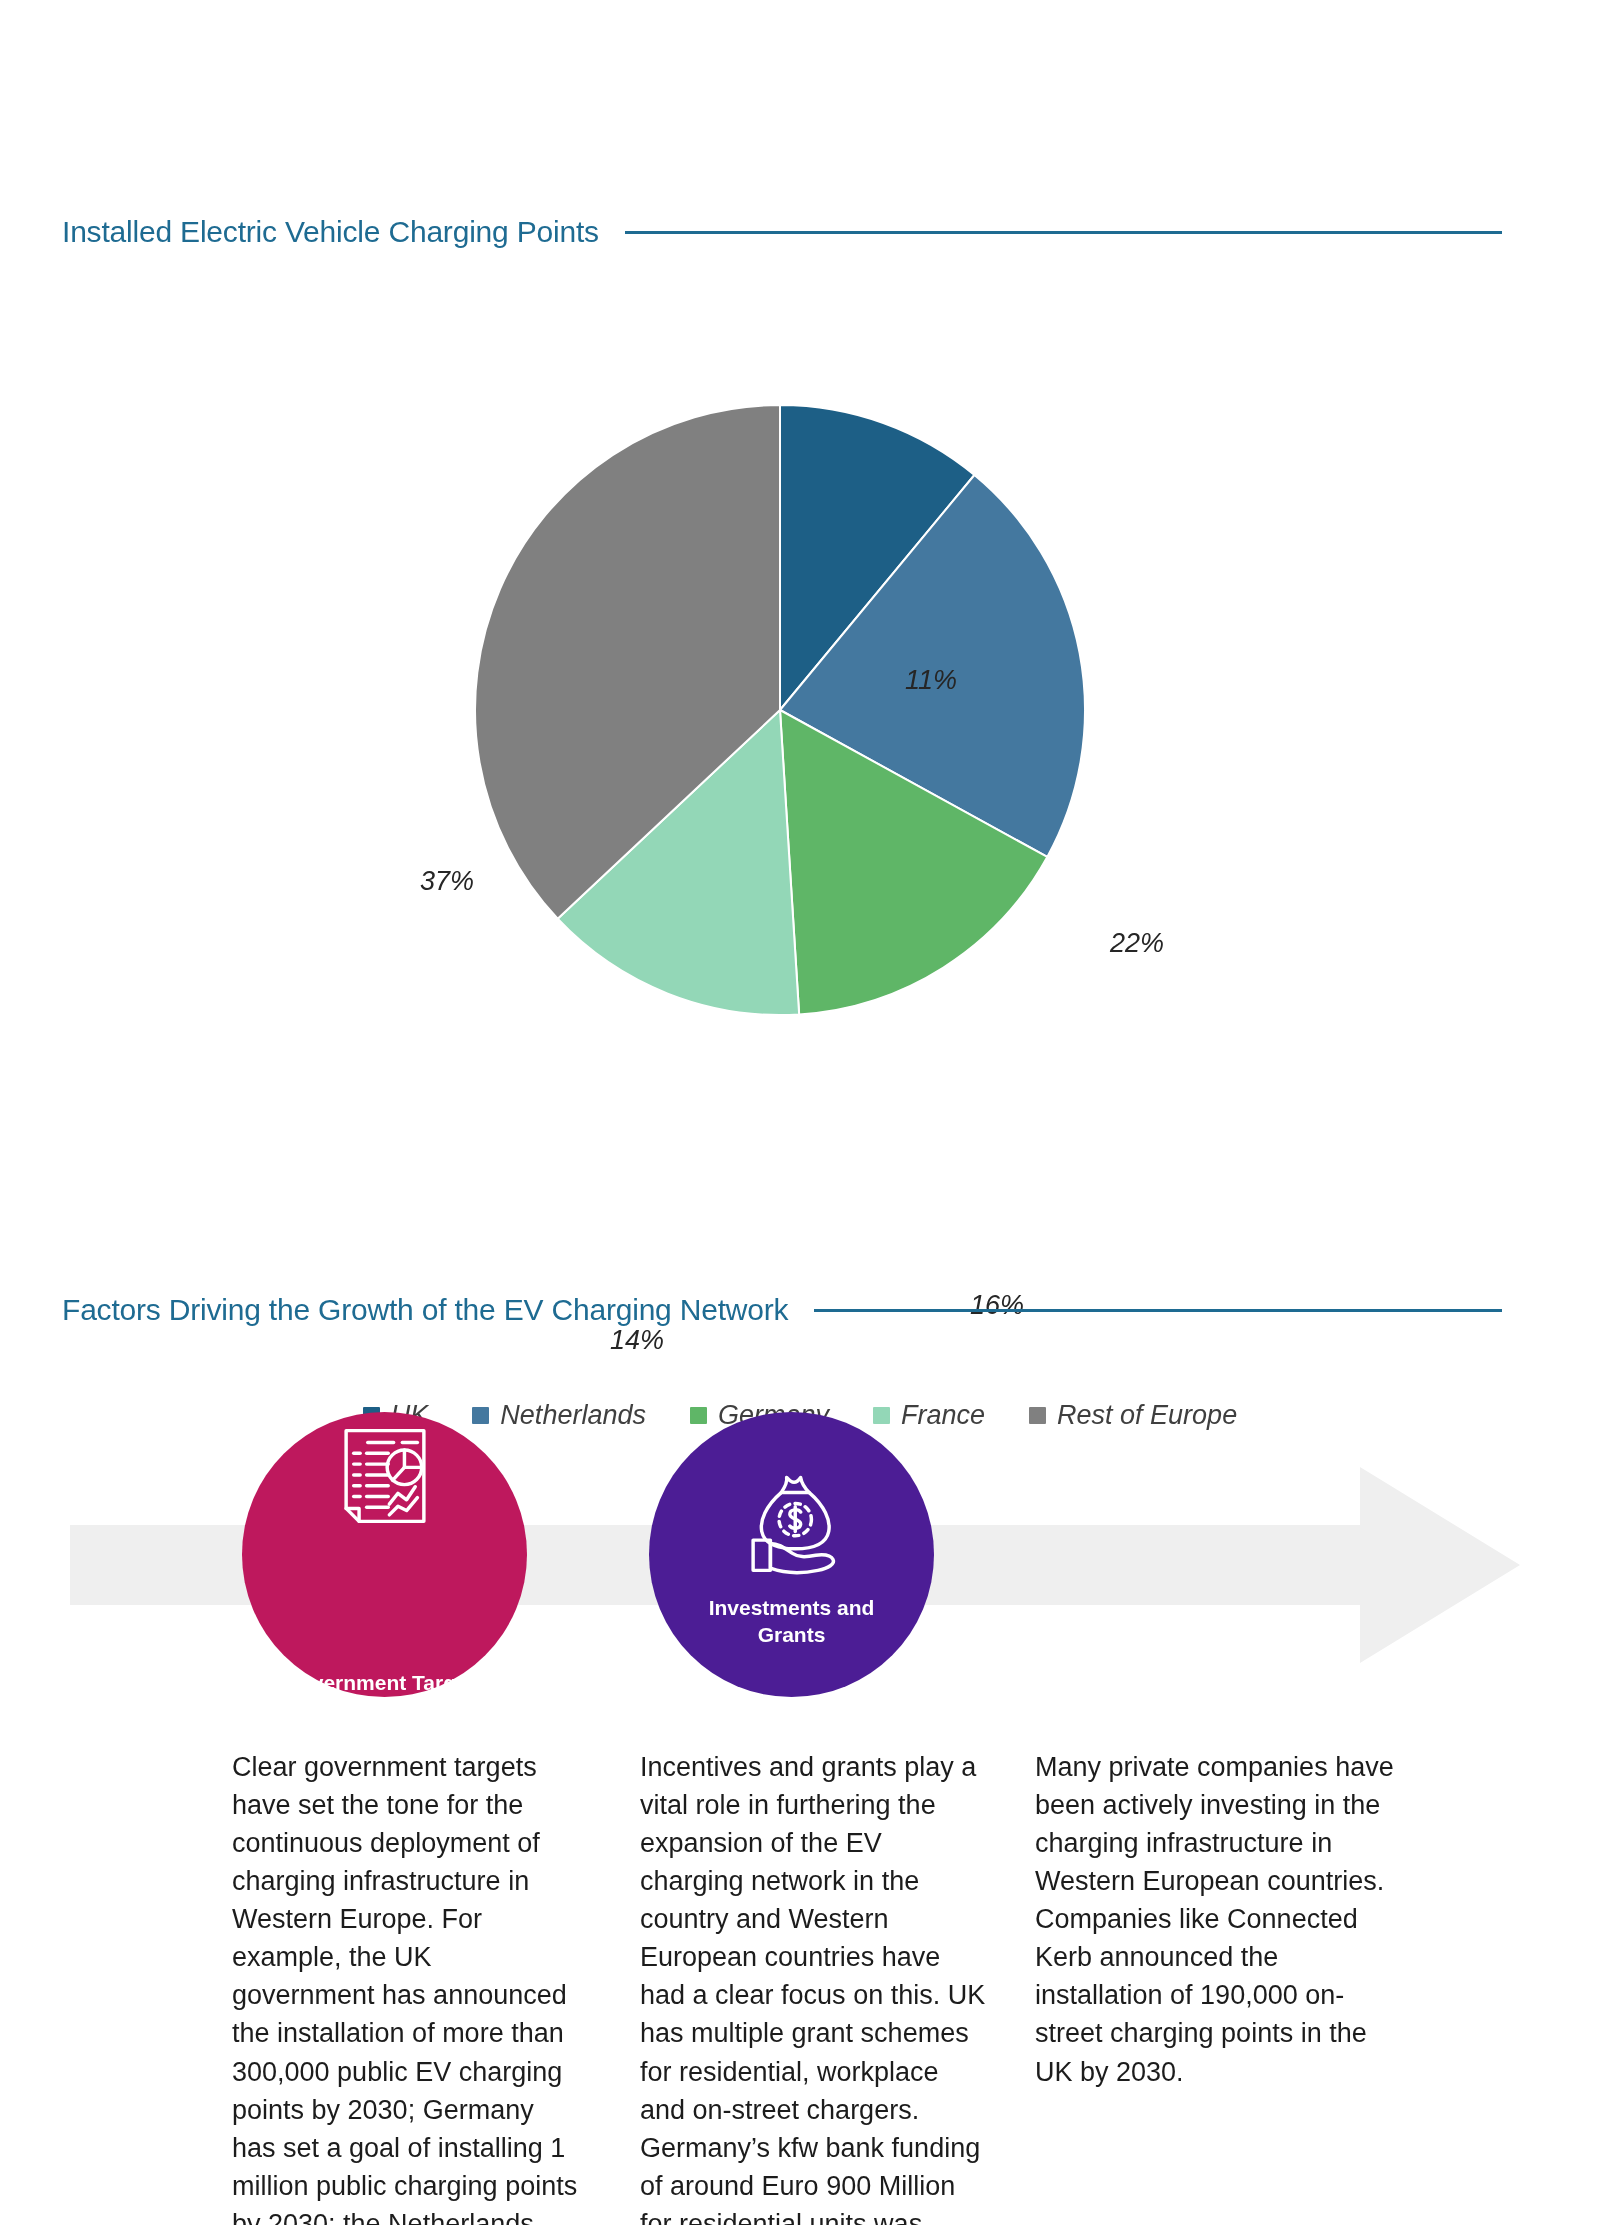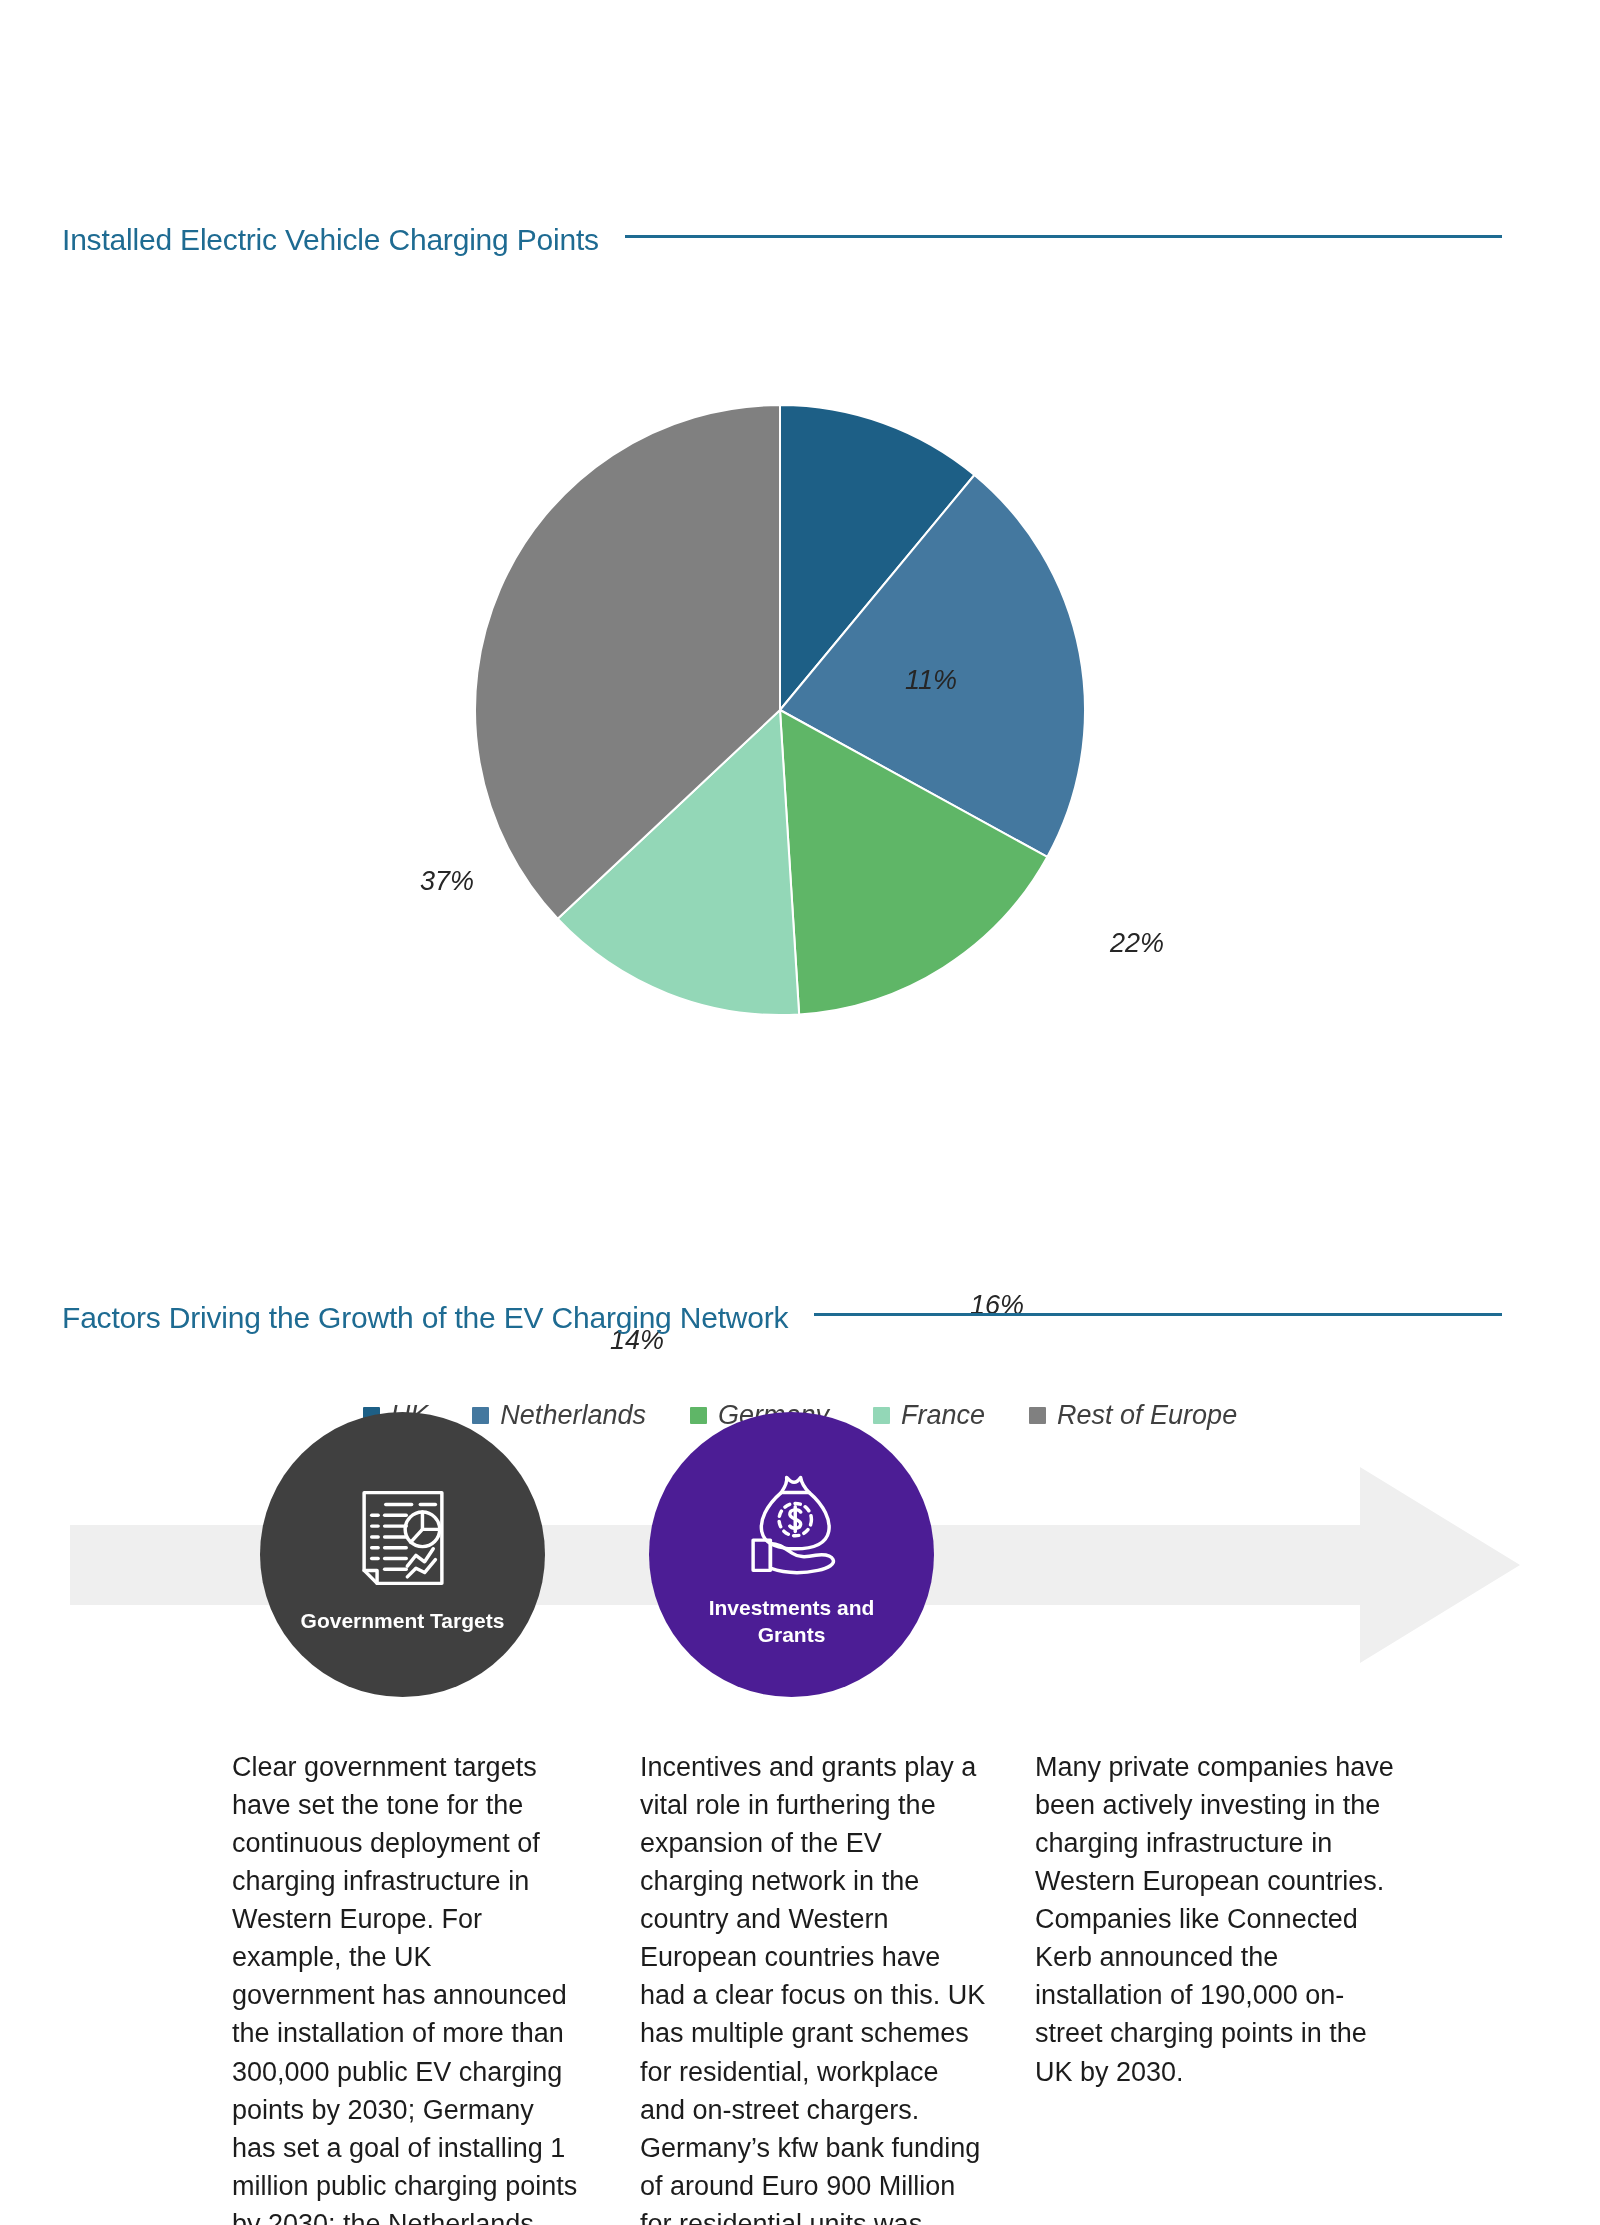--- a/index.html
+++ b/index.html
@@ -48,21 +48,20 @@
     align-items: center;
     gap: 26px;
     left: 62px;
     width: 1440px;
   }
   .section-head .label {
     font-size: 30px;
     color: #1e6b92;
     white-space: nowrap;
     letter-spacing: -0.2px;
-    margin-top: 8px;
   }
   .section-head .rule {
     flex: 1 1 auto;
     height: 3px;
     background: #1e6b92;
   }
   #sec1 { top: 215px; }
   #sec2 { top: 1293px; }
 
   
@@ -135,21 +134,21 @@
   .circle .icon { width: 108px; height: 108px; margin-bottom: 16px; }
   .circle .icon svg { display: block; width: 100%; height: 100%; }
   .circle .cap {
     color: #ffffff;
     font-size: 21px;
     font-weight: bold;
     text-align: center;
     line-height: 1.28;
     width: 230px;
   }
-  #circ1 { left: 260px; top: 1412px; background: #404040; }
+  #circ1 { left: 242px; top: 1412px; background: #be185d; justify-content: space-between; }
   #circ2 { left: 649px; top: 1412px; background: #4c1d95; }
   #circ3 { left: 1049px; top: 1412px; background: #5fb667; }
 
   
   .cols {
     position: absolute;
     left: 0; top: 1748px;
     width: 1600px;
   }
   .col {

